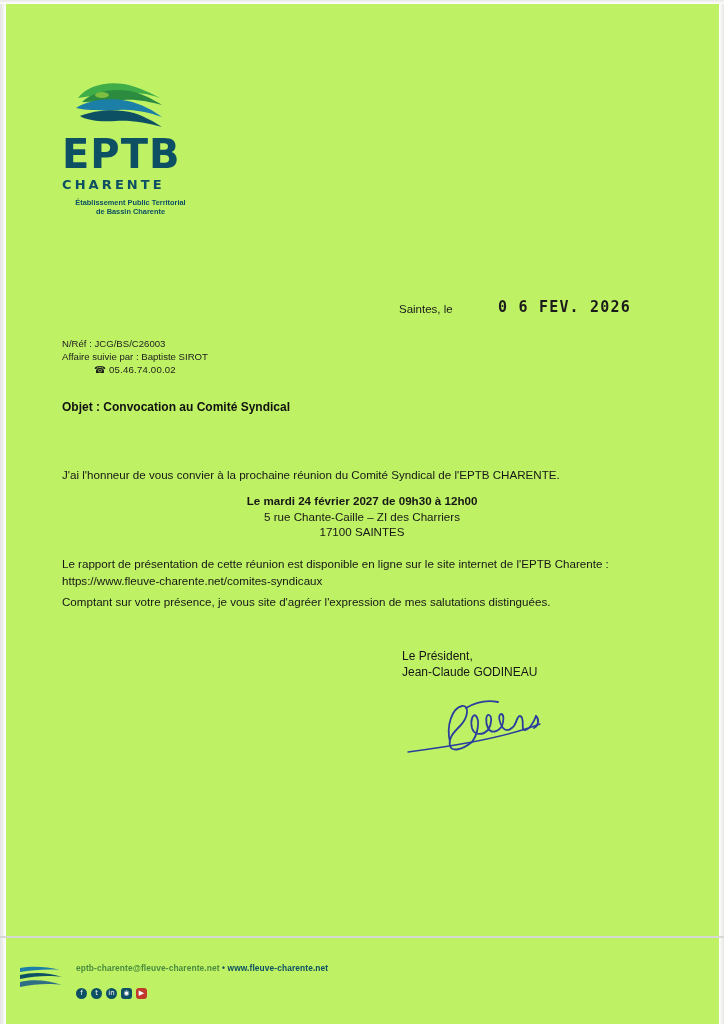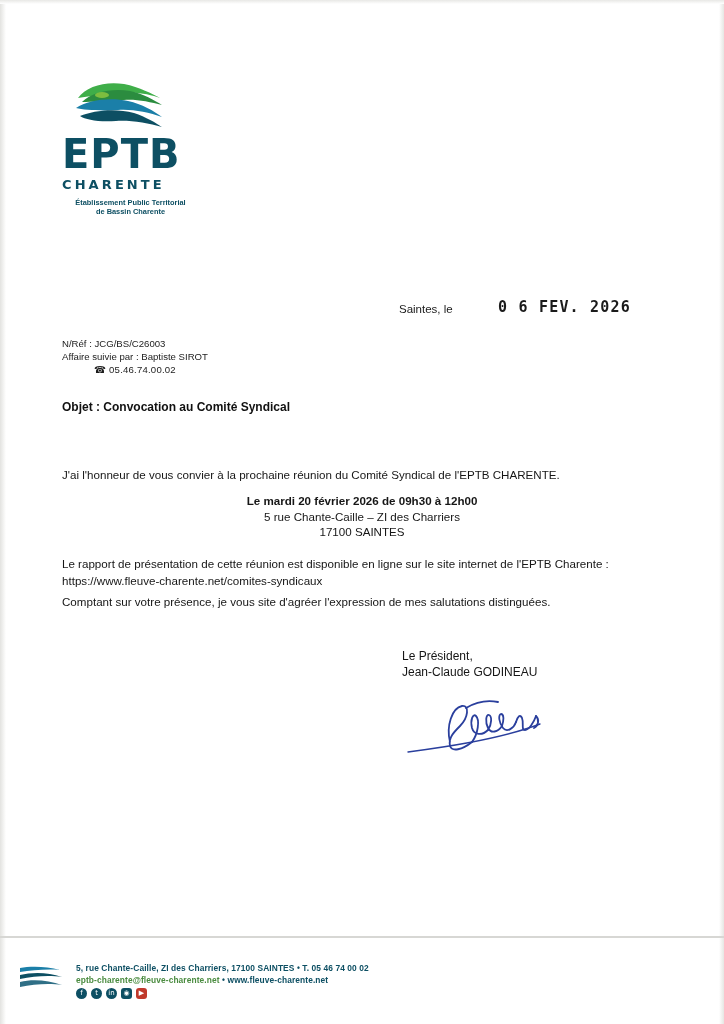--- a/index.html
+++ b/index.html
@@ -4,21 +4,21 @@
 <style>
   html, body {
     margin: 0;
     padding: 0;
     background: #8d8d8d;
   }
   .page {
     position: relative;
     width: 724px;
     height: 1024px;
-    background: #ffffff;
+    background: #bef264;
     overflow: hidden;
     font-family: "Liberation Sans", sans-serif;
     color: #111111;
   }
   
   .scan-edge-left {
     position: absolute; left: 0; top: 0; width: 6px; height: 1024px;
     background: linear-gradient(to right, #e3e3e0, #ffffff);
   }
   .scan-edge-right {
@@ -251,21 +251,21 @@
     </div>
   </div>
 
   <div class="objet">
     <span class="u">Objet</span><span> : </span><span>Convocation au Comité Syndical</span>
   </div>
 
   <div class="para-1">J'ai l'honneur de vous convier à la prochaine réunion du Comité Syndical de l'EPTB CHARENTE.</div>
 
   <div class="meeting">
-    <div class="b">Le mardi 20 février 2026 de 09h30 à 12h00</div>
+    <div class="b">Le mardi 24 février 2027 de 09h30 à 12h00</div>
     <div>5 rue Chante-Caille – ZI des Charriers</div>
     <div>17100 SAINTES</div>
   </div>
 
   <div class="para-2">
     <span>Le rapport de présentation de cette réunion est disponible en ligne sur le site internet de l'EPTB Charente :</span><br>
     <span>https://www.fleuve-charente.net/comites-syndicaux</span>
   </div>
 
   <div class="para-3">Comptant sur votre présence, je vous site d'agréer l'expression de mes salutations distinguées.</div>
@@ -294,21 +294,20 @@
 
   <div class="footer-mark">
     <svg width="46" height="28" viewBox="0 0 46 28" xmlns="http://www.w3.org/2000/svg">
       <path d="M0 4 C10 2, 26 2, 40 6 C28 5, 12 6, 0 8 Z" fill="#1b7fa8"></path>
       <path d="M0 11 C12 8, 28 8, 42 13 C30 11, 14 12, 0 15 Z" fill="#0d4f63"></path>
       <path d="M0 18 C12 15, 28 16, 42 21 C30 19, 14 20, 0 23 Z" fill="#2f6f86"></path>
     </svg>
   </div>
 
   <div class="footer-text">
-    <div>5, rue Chante-Caille, ZI des Charriers, 17100 SAINTES • T. 05 46 74 00 02</div>
     <div>
       <span class="green">eptb-charente@fleuve-charente.net</span><span> • </span><span>www.fleuve-charente.net</span>
     </div>
   </div>
 
   <div class="socials">
     <span class="soc">f</span>
     <span class="soc">t</span>
     <span class="soc">in</span>
     <span class="soc ig">◉</span>

